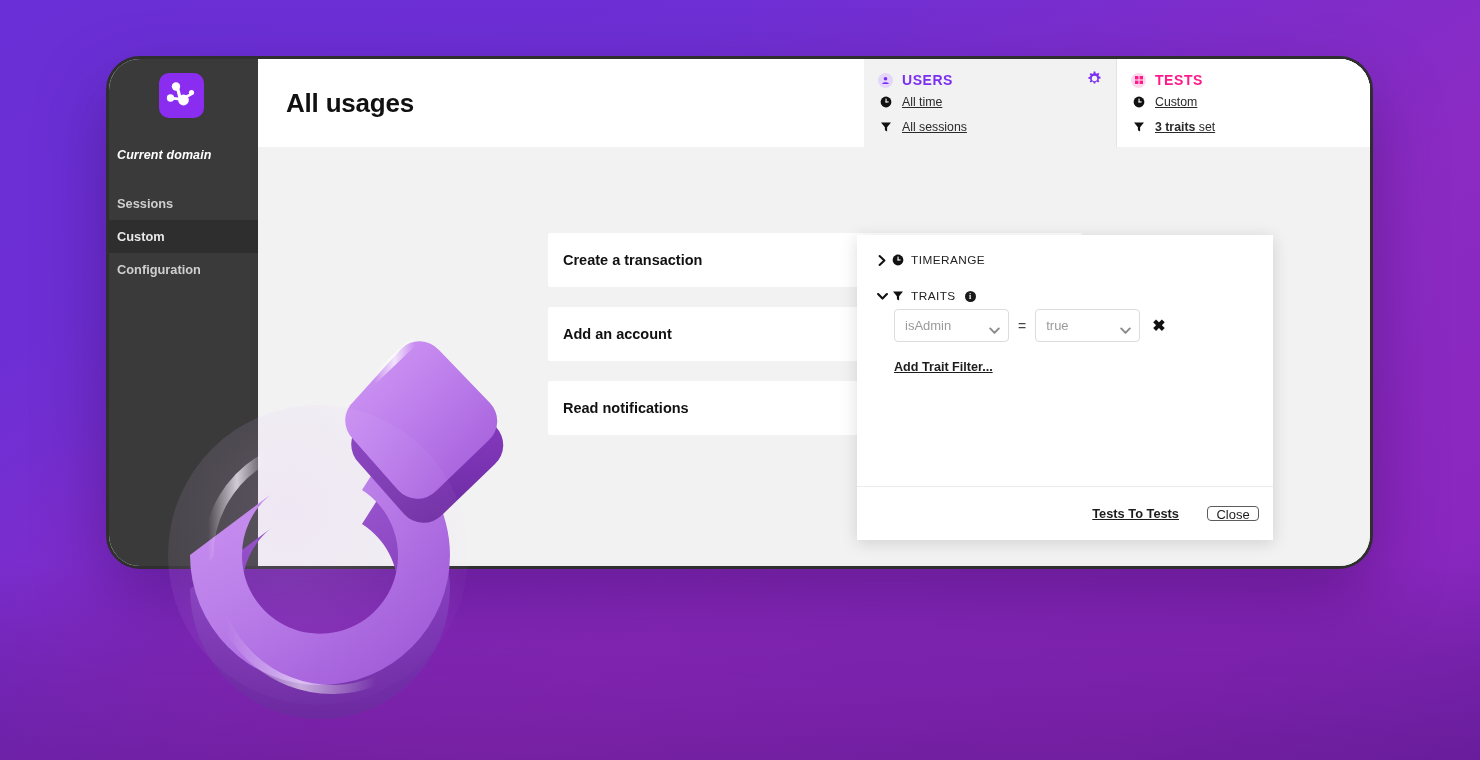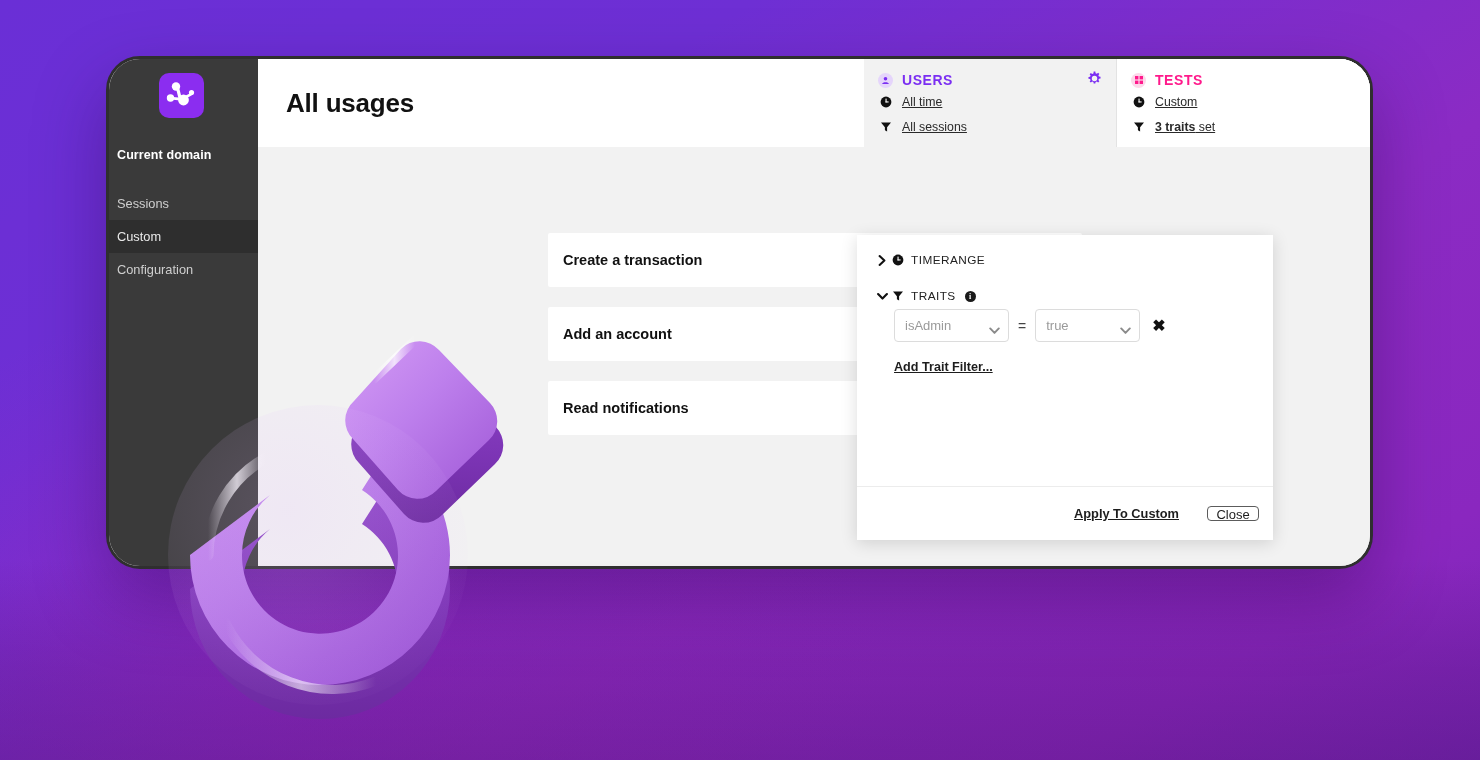--- a/index.html
+++ b/index.html
@@ -61,22 +61,23 @@
     position: relative;
   }
   #logo-tile svg { position:absolute; left:6px; top:6px; }
 
   #domain-label {
     margin: 30px 0 8px 8px;
     font-size: 12.5px;
     font-weight: bold;
     color: #fff;
     letter-spacing: .1px;
-  }
-  #nav { margin-top: 25px; }
+    font-style: italic;
+  }
+  #nav { margin-top: 25px; font-weight: bold; }
   .nav-item {
     height: 33px;
     display: flex; align-items: center;
     padding-left: 8px;
     font-size: 12.8px;
     color: #cfcfcf;
     cursor: pointer;
   }
   .nav-item.active { background: #2e2e2e; color: #e9e9e9; }
 
@@ -543,21 +544,21 @@
                 </span>
 
                 <span id="remove-filter">✖</span>
               </div>
 
               <span id="add-trait-filter">Add Trait Filter...</span>
             </div>
           </div>
 
           <div id="popup-footer">
-            <span id="apply-btn">Apply To Custom</span>
+            <span id="apply-btn">Tests To Tests</span>
             <button id="close-btn">Close</button>
           </div>
         </div>
       </div>
 
     </section>
   </div>
 
   <svg id="hero-graphic" viewBox="0 0 380 440">
     <defs>

